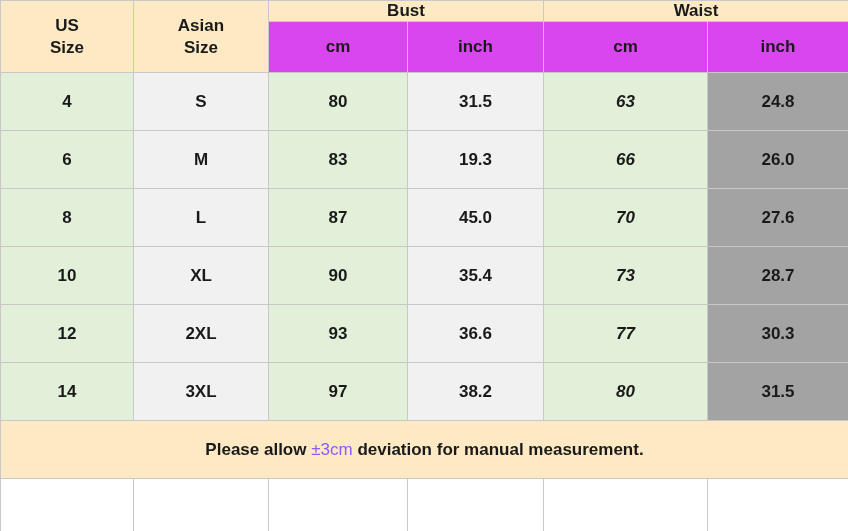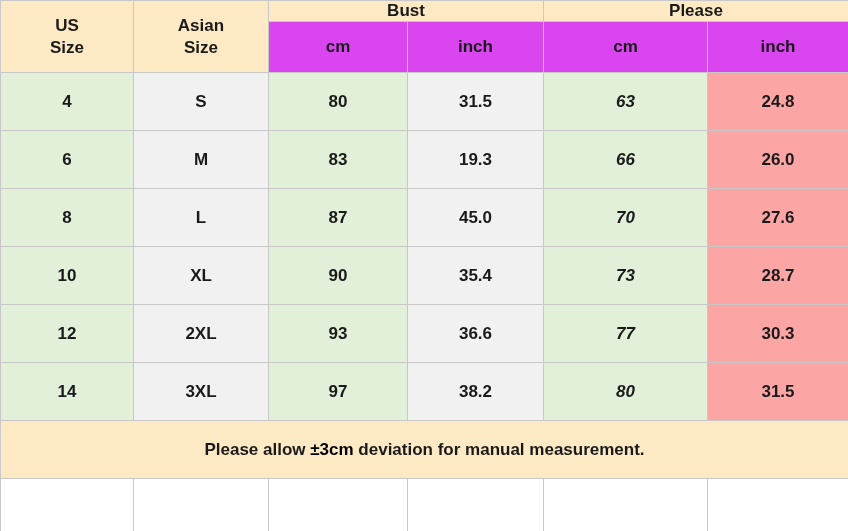--- a/index.html
+++ b/index.html
@@ -66,35 +66,35 @@
     background: #e2efd9;
   }
   td.cell-bust-in {
     background: #f1f1f1;
   }
   td.cell-waist-cm {
     background: #e2efd9;
     font-style: italic;
   }
   td.cell-waist-in {
-    background: #fca5a5;
+    background: #a3a3a3;
     margin-left: 23px;
   }
 
   
   .note-row td {
     background: #fdeac4;
     height: 52px;
     font-size: 17px;
     font-weight: normal;
     color: #1a1a1a;
   }
   .note-accent {
-    color: #000000;
-    font-weight: bold;
+    color: #8b5cf6;
+    font-weight: normal;
   }
   
   .sliver-row td {
     background: #ffffff;
     height: 14px;
     border-bottom: none;
   }
 </style>
 </head>
 <body>
@@ -112,21 +112,21 @@
     <tr>
       <th class="hdr-top hdr-sidelbl" rowspan="2">
         <div>US</div>
         <div>Size</div>
       </th>
       <th class="hdr-top hdr-sidelbl" rowspan="2">
         <div>Asian</div>
         <div>Size</div>
       </th>
       <th class="hdr-span" colspan="2">Bust</th>
-      <th class="hdr-span" colspan="2">Please</th>
+      <th class="hdr-span" colspan="2">Waist</th>
     </tr>
     <tr>
       <th class="hdr-sub">cm</th>
       <th class="hdr-sub">inch</th>
       <th class="hdr-sub">cm</th>
       <th class="hdr-sub">inch</th>
     </tr>
   </thead>
   <tbody>
     <tr>

